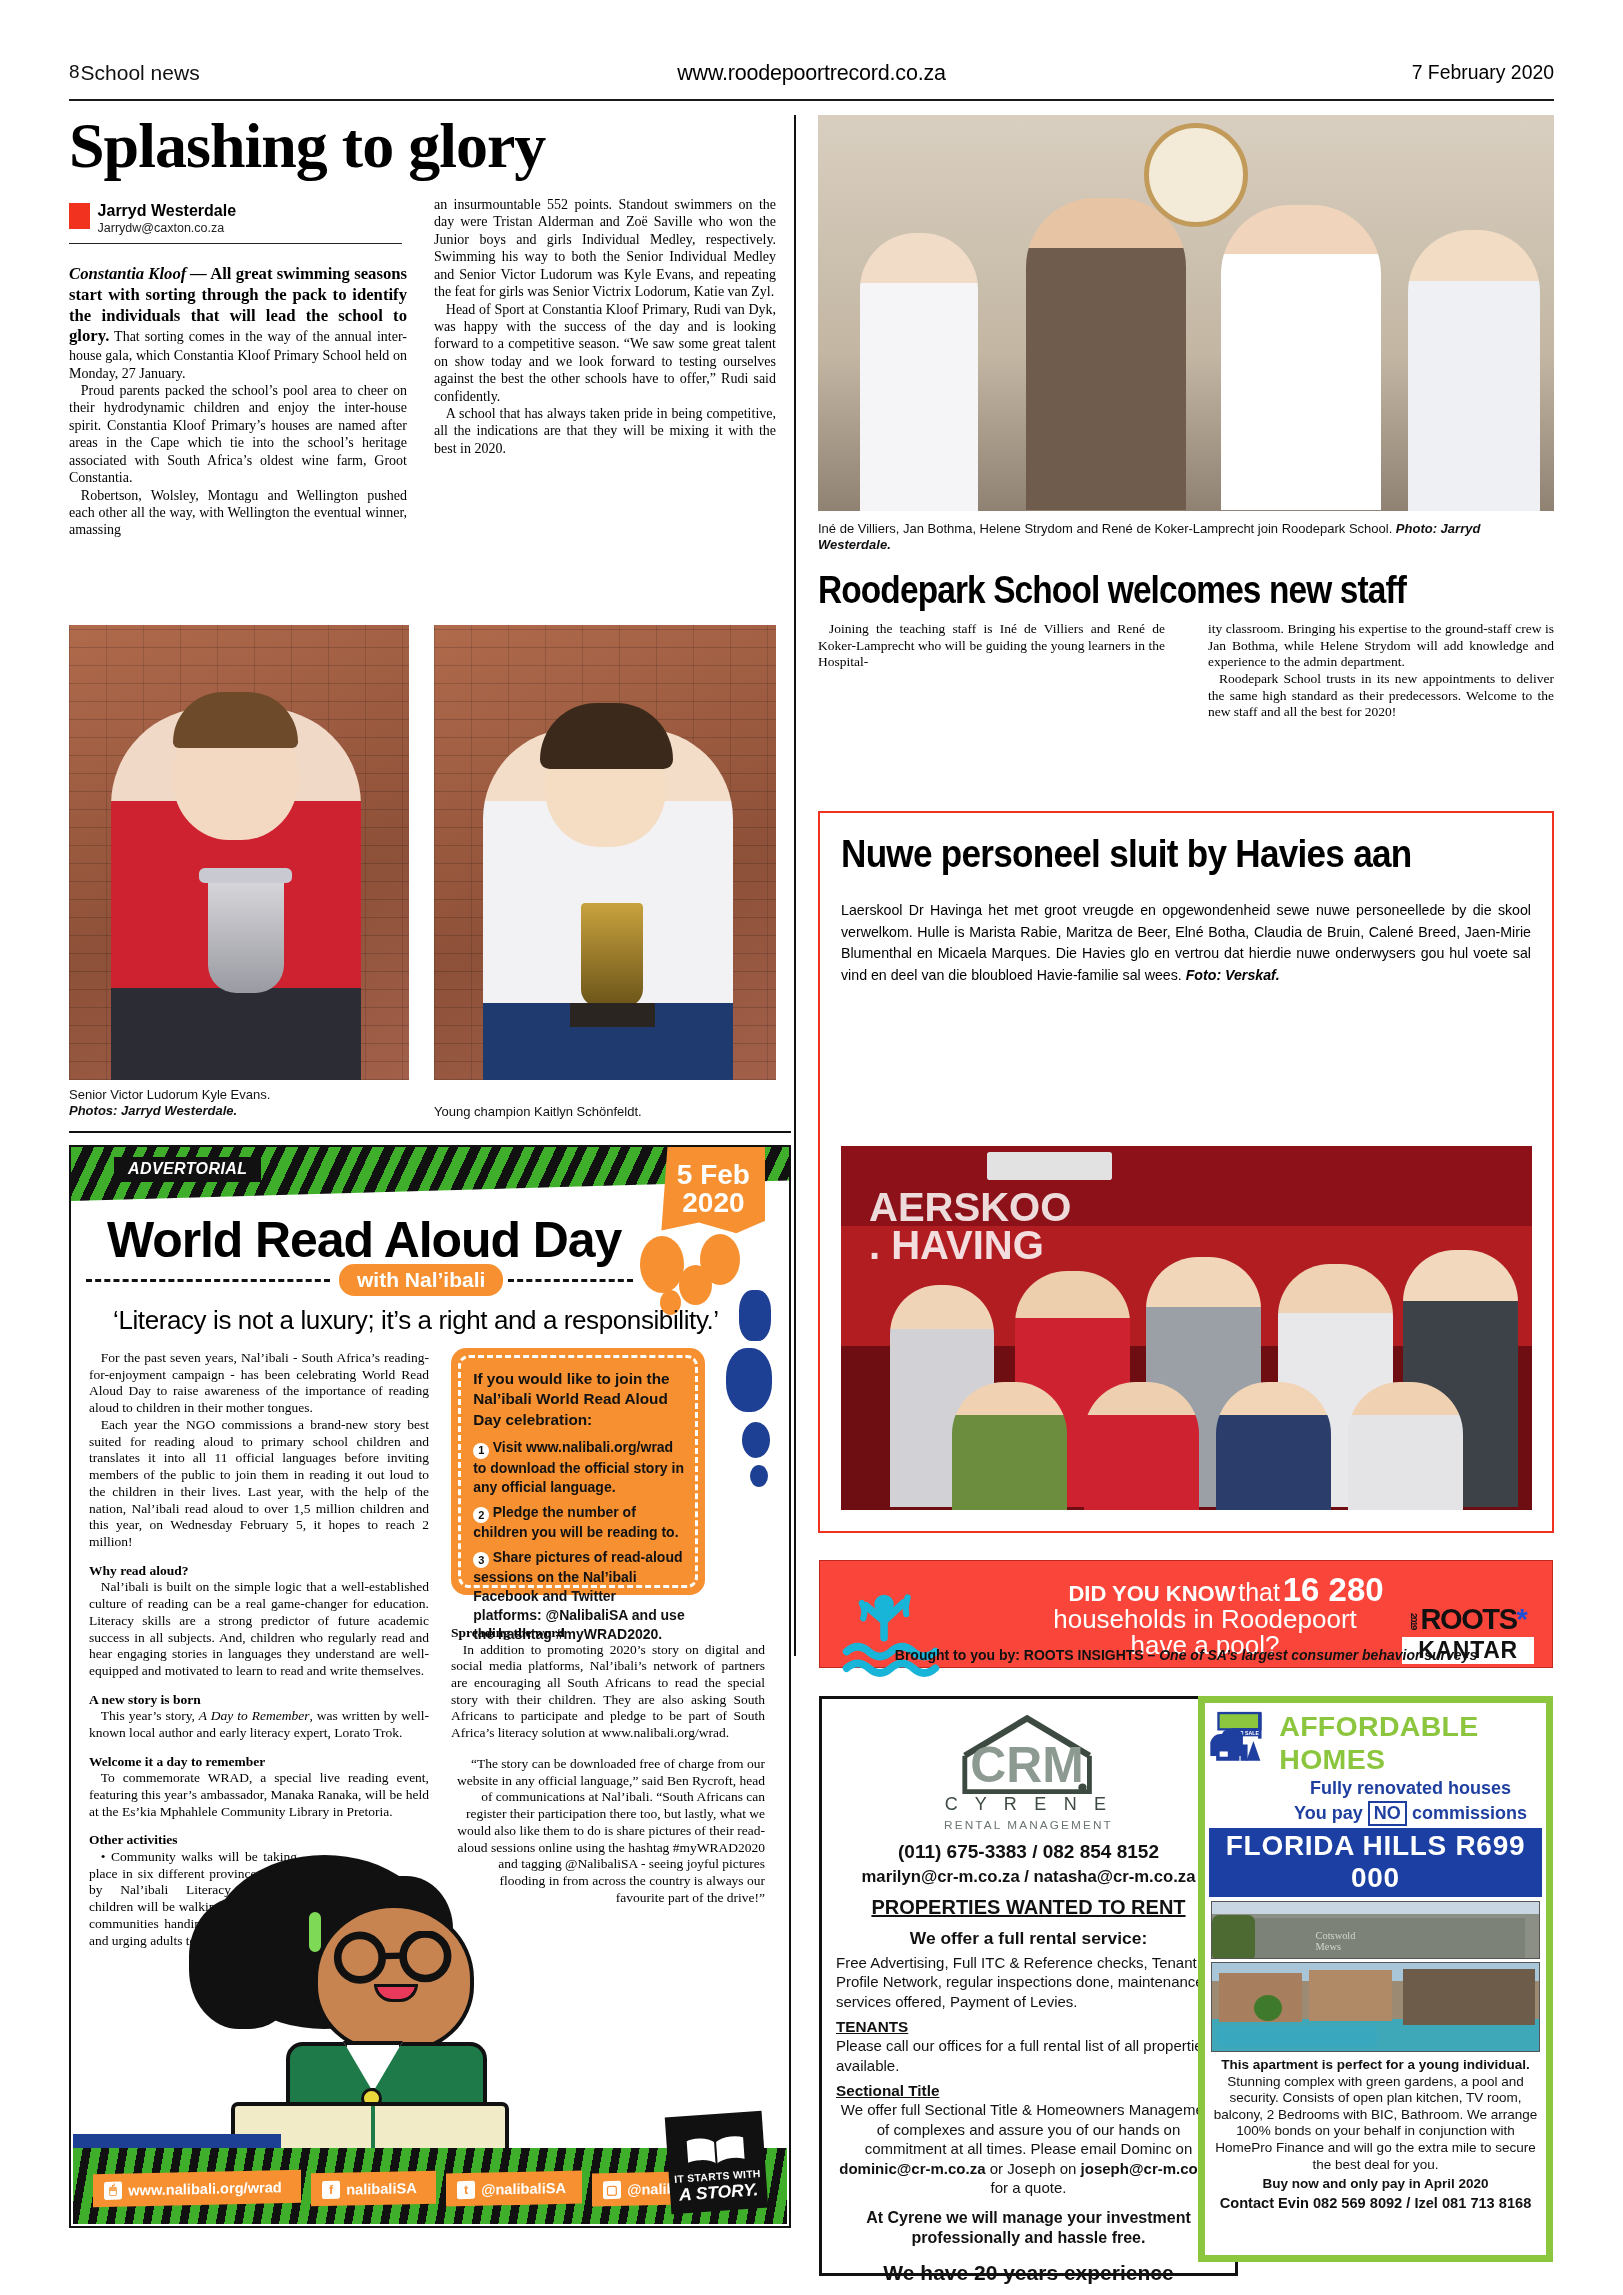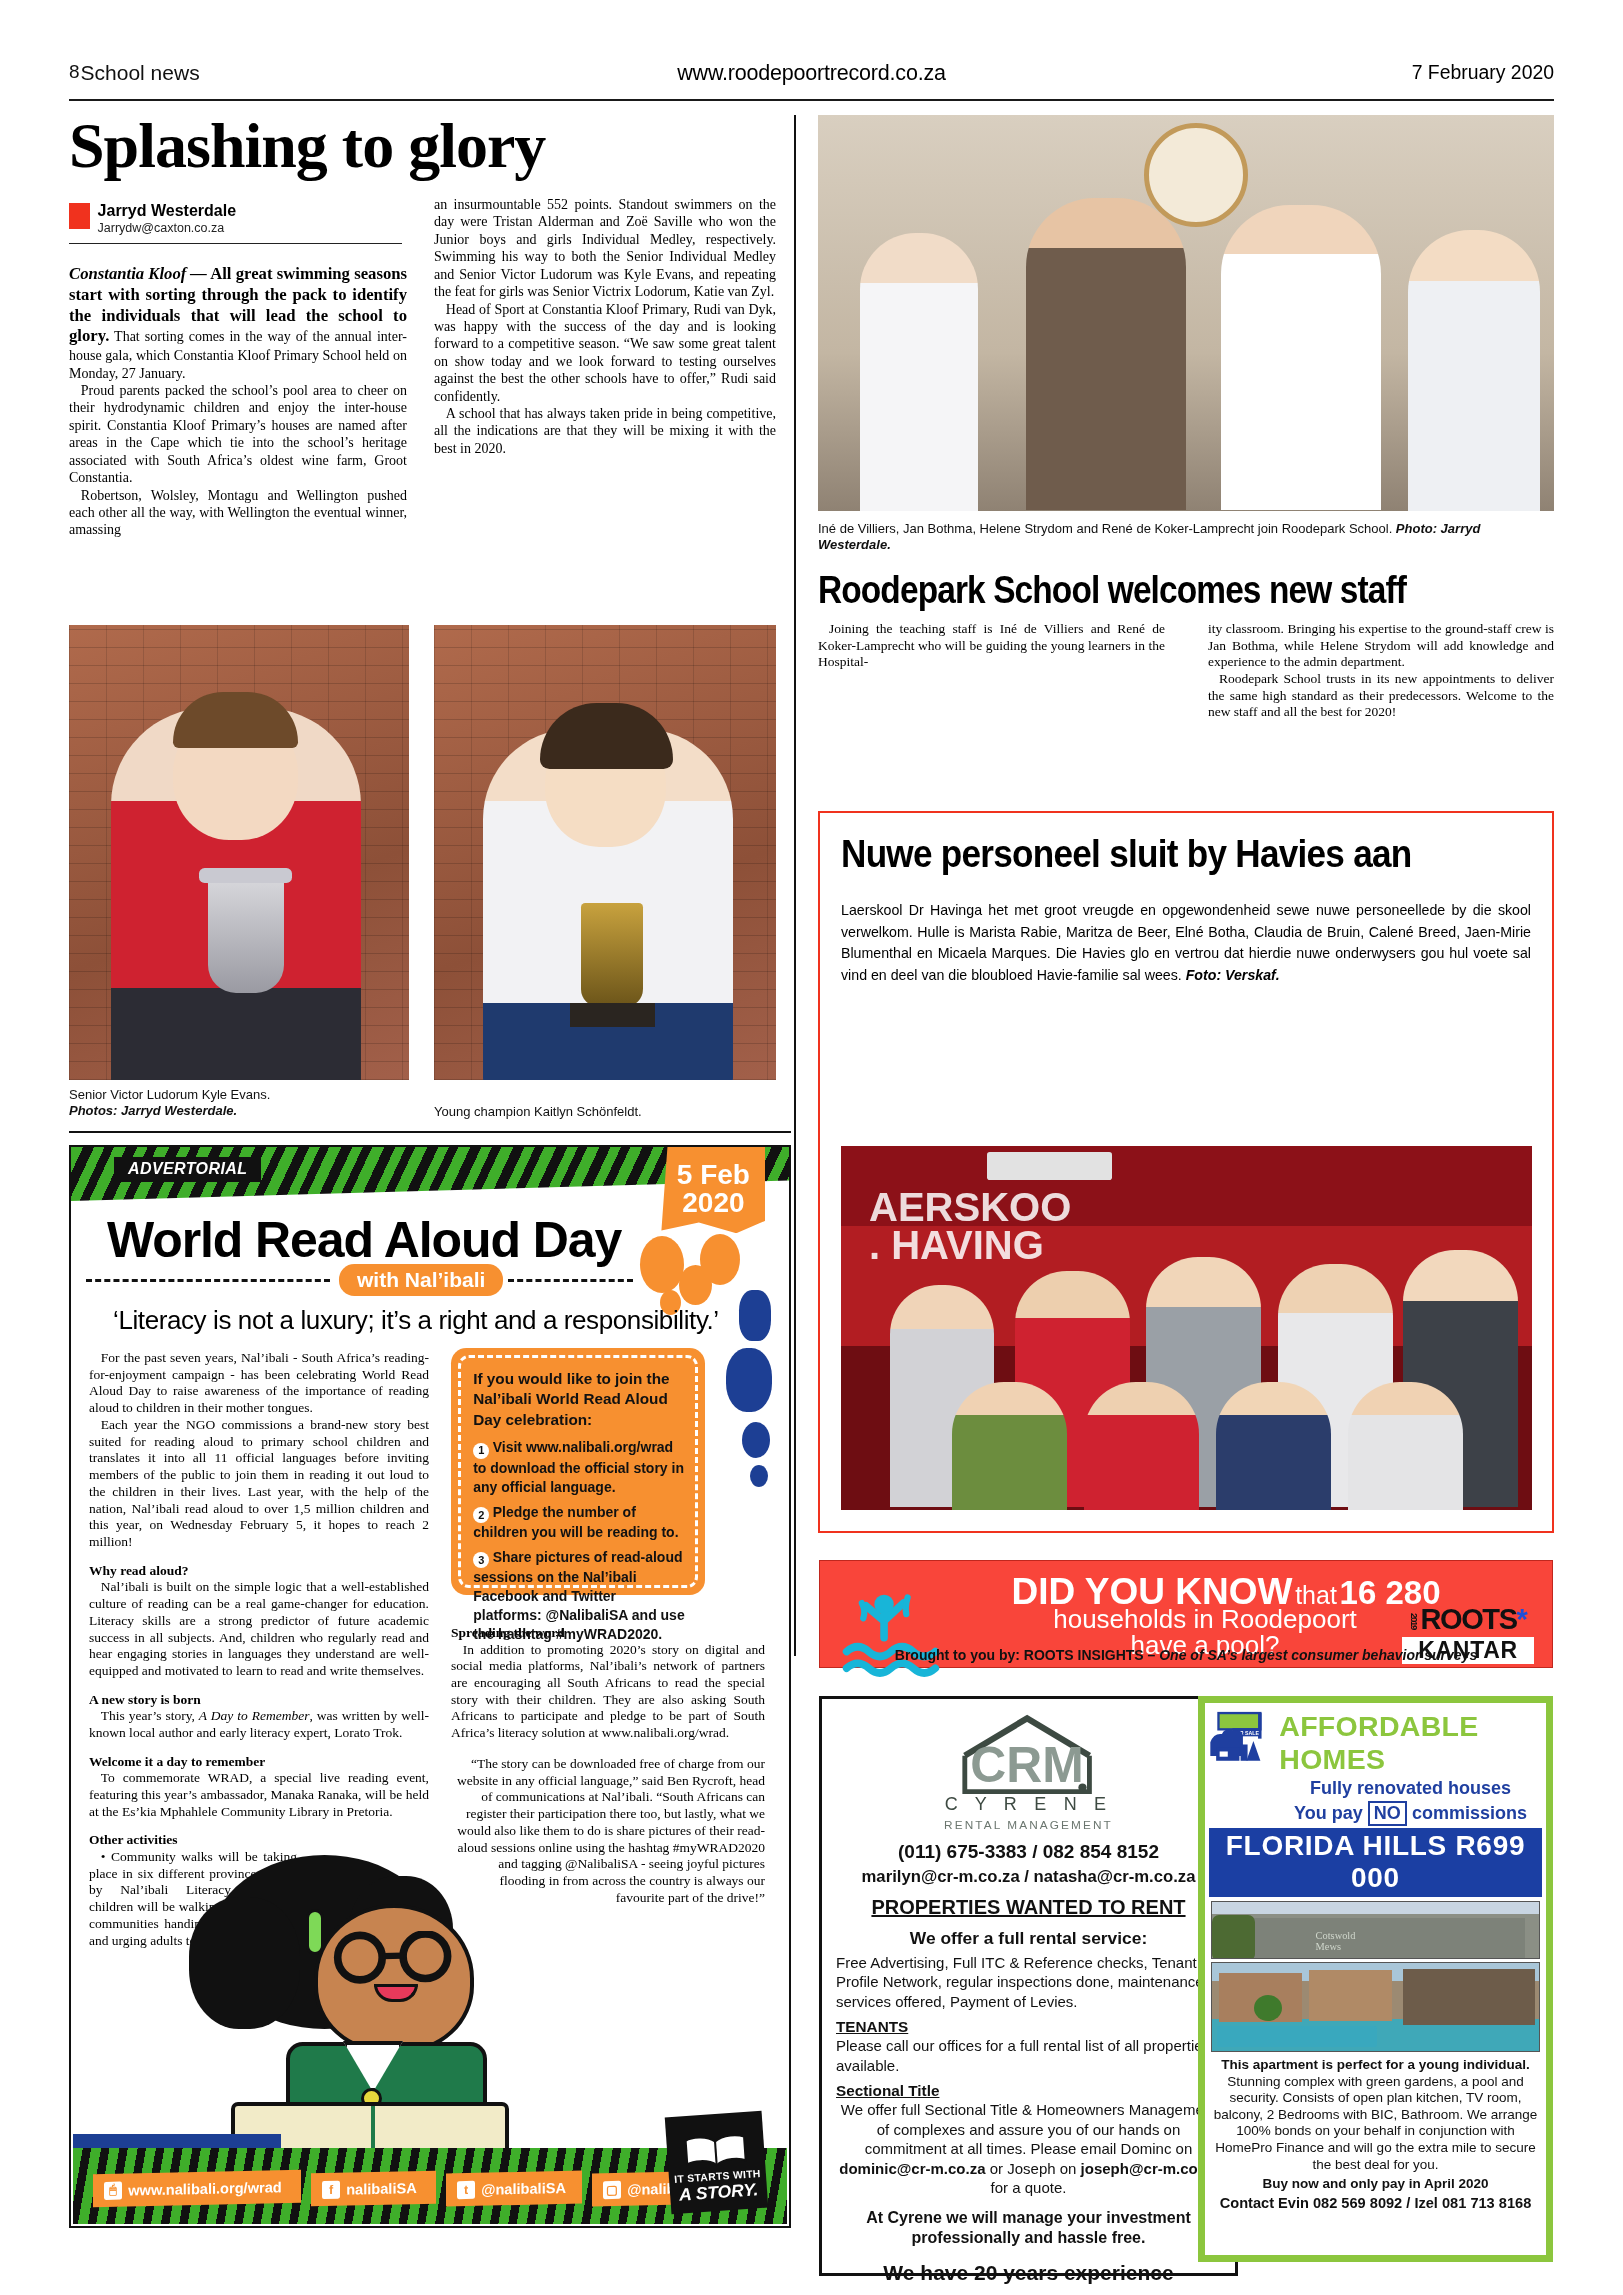--- a/index.html
+++ b/index.html
@@ -260,21 +260,21 @@
 
   <div class="roots" style="left:819px; top:1560px; width:734px; height:108px;">
     <svg class="swimmer" viewBox="0 0 170 150">
       <circle cx="62" cy="28" r="14" fill="#18b5d8"></circle>
       <path d="M62 44 l0 32 M62 52 l-26 -22 M62 52 l28 -26" stroke="#18b5d8" stroke-width="11" fill="none" stroke-linecap="round"></path>
       <path d="M30 26 q6 12 2 22 M96 18 q-4 14 -2 24" stroke="#18b5d8" stroke-width="9" fill="none" stroke-linecap="round"></path>
       <path d="M8 96 q16 -14 32 0 t32 0 t32 0 t32 0" stroke="#18b5d8" stroke-width="11" fill="none" stroke-linecap="round"></path>
       <path d="M8 120 q16 -14 32 0 t32 0 t32 0 t32 0" stroke="#18b5d8" stroke-width="11" fill="none" stroke-linecap="round"></path>
     </svg>
     <div style="position:absolute;left:149px;top:9.7px;width:514px;text-align:center;">
-      <span class="big" style="font-size:37px;">DID YOU KNOW</span>
+      <span class="big" style="font-size:22px;">DID YOU KNOW</span>
       <span class="thin" style="font-size:25px;">that</span>
       <span class="big" style="font-size:33px;">16 280</span>
     </div>
     <div class="thin" style="position:absolute;left:149px;top:43px;width:472px;text-align:center;font-size:26px;">households in Roodepoort</div>
     <div class="thin" style="position:absolute;left:149px;top:69px;width:472px;text-align:center;font-size:26px;">have a pool?</div>
     <div class="kantar-logo">
       <div class="rts"><span style="font-size:9.7px;writing-mode:vertical-rl;display:inline-block;vertical-align:middle;">2019</span><span>ROOTS</span><span style="color:#1d4fd8">*</span></div>
       <div class="kan">KANTAR</div>
     </div>
     <div class="bottombar">

